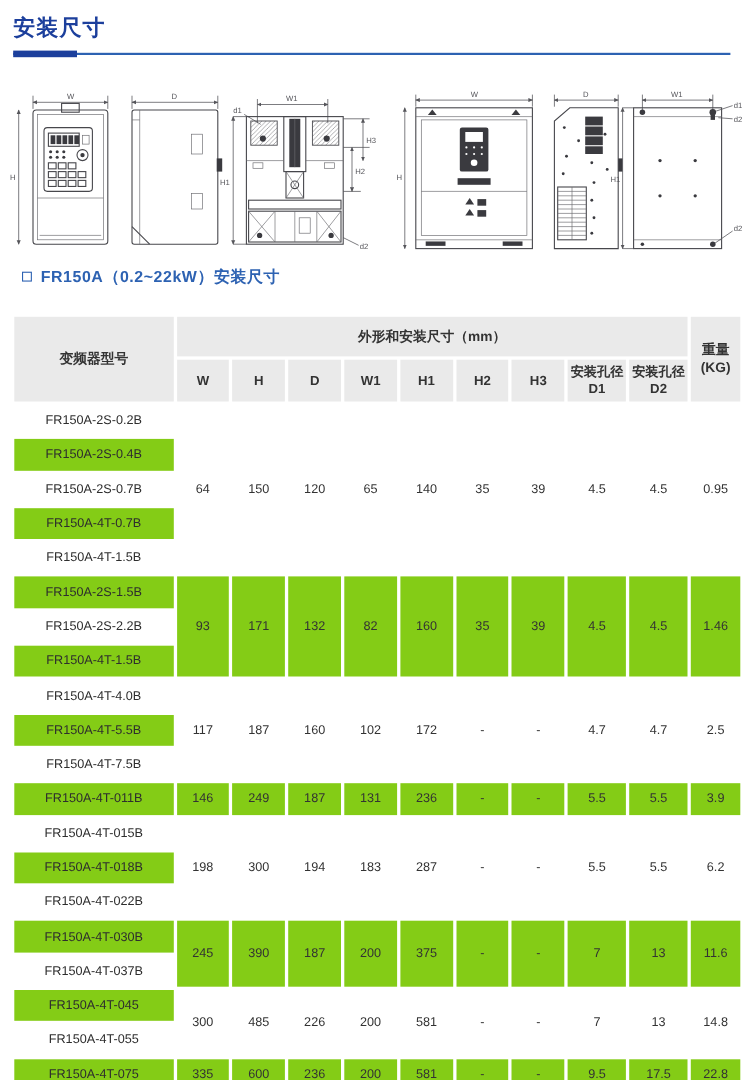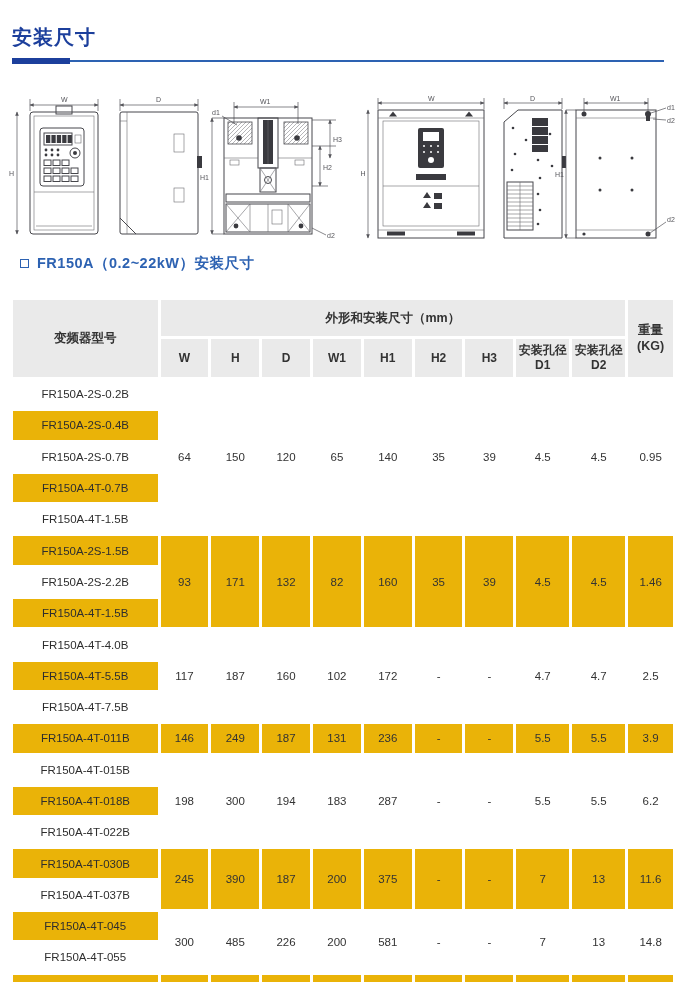--- a/index.html
+++ b/index.html
@@ -2,40 +2,40 @@
 <html><head>
 <meta charset="utf-8">
 <style>
   * { margin:0; padding:0; box-sizing:border-box; }
   html,body { background:#fff; }
   body {
     width:686px; height:982px; position:relative; overflow:hidden;
     font-family:"Liberation Sans", sans-serif; color:#333;
   }
   
-  .page-head { padding:24px 12px 0 12px; }
+  .page-head { padding:12px 12px 0 12px; }
   .page-head h1 {
     font-size:20px; font-weight:bold; color:#1c3f9c; letter-spacing:1px;
   }
   .head-rule { position:relative; margin-top:7px; height:6px; }
   .head-rule .thin {
     position:absolute; left:0; right:10px; top:2px; height:2px; background:#2d62b2;
   }
   .head-rule .thick {
     position:absolute; left:0; top:0; width:58px; height:6px; background:#1c3f9c;
   }
   
   .figures { display:flex; justify-content:space-between; padding:30px 4px 0 6px; }
   .fig svg { display:block; }
   .fig-line { stroke:#47474c; stroke-width:1; fill:none; }
   .fig-thin { stroke:#6b6b70; stroke-width:0.6; fill:none; }
   .dim-line { stroke:#55555a; stroke-width:0.7; fill:none; }
   .dim-text { font-size:7px; fill:#55555a; }
   .dark { fill:#3a3a3f; stroke:none; }
-  .captions { display:flex; justify-content:flex-start; padding:8px 4px 0 6px; }
+  .captions { display:flex; justify-content:center; padding:8px 4px 0 6px;flex-direction:column; }
   .caption {
     display:flex; align-items:center; gap:8px;
     font-size:14.5px; font-weight:bold; color:#2d62b2; letter-spacing:0.5px;
   }
   .cap-left { width:340px; padding-left:14px; }
   .cap-right { width:322px; padding-left:14px; }
   .cap-square {
     width:9px; height:9px; border:1.6px solid #2d62b2; display:inline-block; flex:0 0 auto;
   }
   
@@ -45,21 +45,21 @@
   }
   th, td { text-align:center; vertical-align:middle; }
   thead th {
     background:#eaeaea; font-size:12.5px; font-weight:bold; color:#333; padding:4px 0;
   }
   thead .two-line span { display:block; line-height:1.25; }
   thead tr.r1 th { height:36px; }
   thead tr.r2 th { height:34px; font-size:12px; }
   tbody td { height:28.3px; font-size:11.5px; }
   td.model { font-weight:normal; font-size:11.5px; color:#2e2e2e; }
-  td.gray { background:#eab308; }
+  td.gray { background:#84cc16; }
   td.white { background:#ffffff; }
   col.c-model { width:142px; }
   col.c-dim { width:47px; }
   col.c-hole { width:52px; }
   col.c-wt { width:44px; }
 </style>
 </head>
 <body>
 
 <div class="page-head">

